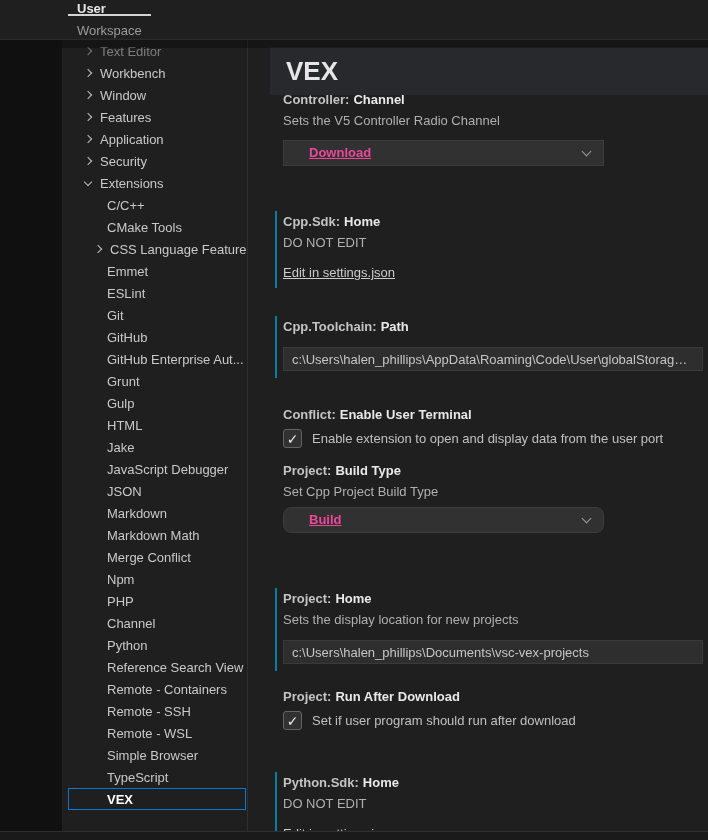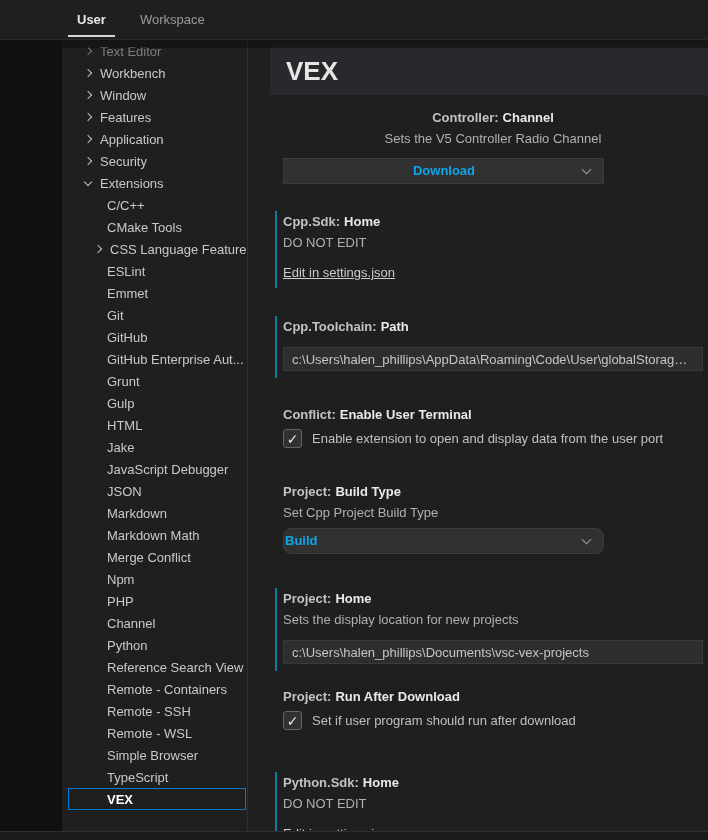--- a/index.html
+++ b/index.html
@@ -3,21 +3,21 @@
 <meta charset="utf-8">
 <style>
   * { margin:0; padding:0; box-sizing:border-box; }
   html,body { background:#101010; }
   body { font-family:"Liberation Sans","DejaVu Sans",sans-serif; }
   #screen { position:relative; width:708px; height:840px; background:#1f1f1f; overflow:hidden; }
 
   
   .tabbar { position:absolute; top:0; left:0; right:0; height:40px; background:#1f1f20;
             border-bottom:1px solid #2b2b2b; z-index:6; }
-  .tabs { position:absolute; left:68px; top:0; height:100%; display:flex; gap:16px; }
+  .tabs { position:absolute; left:68px; top:0; height:100%; display:flex; gap:4px;flex-direction:column; }
   .tab { position:relative; height:100%; display:flex; align-items:center; padding:0 9px;
          font-size:13px; color:#9b9b9b; cursor:pointer; }
   .tab.active { color:#e7e7e7; font-weight:700; }
   .tab.active::after { content:""; position:absolute; left:0; right:0; bottom:2px; height:2px; background:#d4d4d4; }
 
   
   .gutter { position:absolute; left:0; top:40px; width:62px; bottom:9px; background:#101010; }
 
   
   .bottom-strip { position:absolute; left:0; right:0; bottom:0; height:9px; background:#1a1a1a;
@@ -51,44 +51,44 @@
   .setting { position:absolute; left:35px; right:5px; }
   .setting.modified::before { content:""; position:absolute; left:-8px; width:2px; top:-2px; bottom:-7px;
                               background:#0c7d9d; }
   .s-label { font-size:13px; line-height:18px; font-weight:700; }
   .s-label .cat { color:#c3c3c3; margin-right:4px; }
   .s-label .nm  { color:#e9e9e9; }
   .s-desc { margin-top:3px; font-size:13px; line-height:18px; color:#b0b0b0; }
 
   .select { position:relative; margin-top:10px; width:321px; height:26px; background:#313131;
             border:1px solid #3c3c3c; cursor:pointer; }
-  .select .val { display:block; line-height:24px; padding-left:1px; font-size:13px; font-weight:600; color:#0ea5e9; }
+  .select .val { display:block; line-height:24px; padding-left:25px; font-size:13px; font-weight:600; color:#ec4899;text-decoration:underline; }
   .sel-chev { position:absolute; right:13px; top:7px; width:7px; height:7px;
               border-right:1.6px solid #9d9d9d; border-bottom:1.6px solid #9d9d9d; transform:rotate(45deg); }
 
   .text-input { display:block; margin-top:11px; width:420px; height:24px; background:#2e2e2e;
                 border:1px solid #3a3a3a; color:#c5c5c5; font-size:13px; padding:0 8px;
                 font-family:"Liberation Sans","DejaVu Sans",sans-serif; outline:none;
                 white-space:nowrap; text-overflow:ellipsis; overflow:hidden; }
 
   .check-row { margin-top:5px; display:flex; align-items:center; gap:10px; }
   .checkbox { width:19px; height:19px; flex:none; background:#313131; border:1px solid #636363;
               border-radius:3px; display:flex; align-items:center; justify-content:center; cursor:pointer; }
   .checkbox .mark { color:#e8e8e8; font-size:14px; line-height:1; font-family:"DejaVu Sans",sans-serif; }
   .check-label { font-size:13px; color:#c0c0c0; }
 
   .json-link { display:inline-block; margin-top:13px; font-size:13px; color:#cccccc;
                text-decoration:underline; cursor:pointer; }
 
   
-  #b-controller { top:69px;text-align:center; }
+  #b-controller { top:51px; }
   #b-cppsdk     { top:173px; }
   #b-toolchain  { top:278px; }
   #b-terminal   { top:366px; }
-  #b-buildtype  { top:443px; }
+  #b-buildtype  { top:422px; }
   #b-projhome   { top:550px; }
   #b-runafter   { top:648px; }
   #b-pysdk      { top:734px; }
   #b-buildtype .select { margin-top:6px;border-radius:8px; }
 </style>
 </head>
 <body>
 
 <div id="screen">
 
@@ -139,24 +139,24 @@
           <span class="toc-label">C/C++</span>
         </div>
         <div class="toc-row lvl2">
           <span class="toc-label">CMake Tools</span>
         </div>
         <div class="toc-row lvl2 haschev">
           <span class="tree-chev right"></span>
           <span class="toc-label">CSS Language Features</span>
         </div>
         <div class="toc-row lvl2">
+          <span class="toc-label">Emmet</span>
+        </div>
+        <div class="toc-row lvl2">
           <span class="toc-label">ESLint</span>
-        </div>
-        <div class="toc-row lvl2">
-          <span class="toc-label">Emmet</span>
         </div>
         <div class="toc-row lvl2">
           <span class="toc-label">Git</span>
         </div>
         <div class="toc-row lvl2">
           <span class="toc-label">GitHub</span>
         </div>
         <div class="toc-row lvl2">
           <span class="toc-label">GitHub Enterprise Aut...</span>
         </div>

